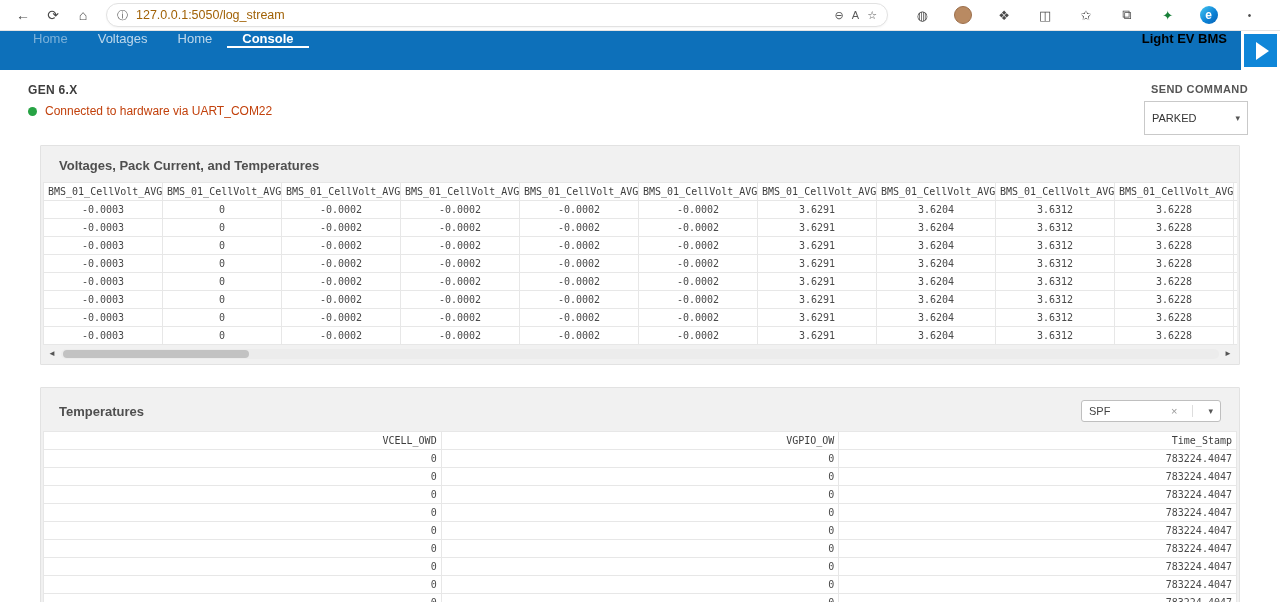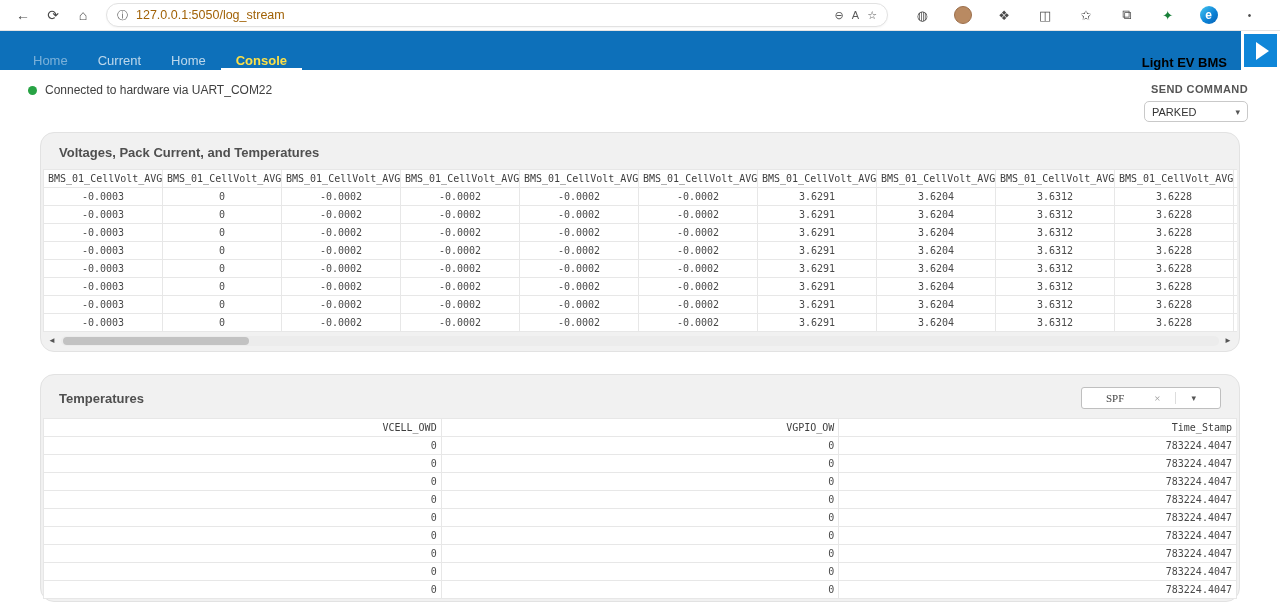--- a/index.html
+++ b/index.html
@@ -32,52 +32,52 @@
   .edge-badge {
     width:18px; height:18px; border-radius:50%; color:#fff; font-size:12px; font-weight:bold;
     background:linear-gradient(135deg,#46c8f2 0%,#0a7fd4 60%,#0b62b4 100%);
     display:flex; align-items:center; justify-content:center;
   }
   .green-icon { color:#188038; }
   .dot-icon { font-size:10px; color:#4c4c4c; }
 
   
   .navbar {
-    height:39px; background:#0d70ba; display:flex; align-items:flex-end; padding-left:18px;
+    height:39px; background:#0d70ba; display:flex; align-items:flex-start; padding-left:18px;
   }
   .tab {
     display:flex; align-items:center; padding:0 15px; font-size:13px;
     color:rgba(255,255,255,.72); cursor:pointer; border-bottom:2px solid transparent;
   }
   .tab.dim { color:rgba(255,255,255,.45); }
-  .tab.active { color:#fde047; font-weight:bold; border-bottom:2px solid #ffffff; }
+  .tab.active { color:#ffffff; font-weight:bold; border-bottom:2px solid #ffffff; }
   .nav-spacer { flex:1; }
   .brand { display:flex; align-items:center; color:#000000; font-size:13px; font-weight:bold; padding-right:14px; }
   .logo { width:39px; height:39px; background:#ffffff; display:flex; align-items:center; justify-content:center; flex:none; }
   .logo-inner { width:33px; height:33px; background:#0f86d8; display:flex; align-items:center; justify-content:center; }
   .play-tri { width:0; height:0; border-left:13px solid #ffffff; border-top:9px solid transparent; border-bottom:9px solid transparent; margin-left:3px; }
 
   
   .status-bar { display:flex; justify-content:space-between; padding:13px 28px 10px 28px; }
   .gen-title { font-size:12px; font-weight:bold; color:#3d3d3d; letter-spacing:.3px; margin-bottom:7px; }
-  .conn { display:flex; align-items:center; gap:8px; font-size:12px; color:#404040; }
+  .conn { display:flex; align-items:center; gap:8px; font-size:12px; color:#c2410c; }
   .conn-dot { width:9px; height:9px; border-radius:50%; background:#27a344; flex:none; }
   .send-cmd { padding-right:4px; }
   .send-label { font-size:11px; font-weight:bold; color:#555; letter-spacing:.4px; margin-bottom:6px;text-align:right; }
   .dropdown {
-    width:104px; height:21px; background:#fff; border:1px solid #c9c9c9; border-radius:5px;
+    width:104px; height:34px; background:#fff; border:1px solid #c9c9c9; border-radius:0;
     display:flex; align-items:center; justify-content:space-between; padding:0 7px;
     font-size:11px; color:#333; cursor:pointer;
   }
   .caret { font-size:9px; color:#555; }
 
   
   .card {
     margin:0 40px 22px 40px; background:#f1f1f1; border:1px solid #e2e2e2;
-    border-radius:14px; padding:2px;
+    border-radius:1px; padding:2px;
   }
   .card-header {
     padding:10px 16px 9px 16px; font-size:13px; font-weight:bold; color:#4f4f4f;
     display:flex; justify-content:space-between; align-items:center;
   }
   .tbl-wrap { overflow:hidden; background:#ffffff; }
   table { border-collapse:collapse; font-family:"DejaVu Sans Mono", monospace; font-size:10px; color:#4a4a4a; table-layout:fixed; }
   th, td {
     border:1px solid #e7e7e7; height:18px; text-align:center; padding:0 4px;
     white-space:nowrap; overflow:hidden; font-weight:normal; background:#fff;
@@ -90,22 +90,22 @@
 
   
   .hscroll { display:flex; align-items:center; height:17px; padding:0 5px; gap:5px; }
   .scroll-arrow { font-size:8px; color:#555; flex:none; cursor:pointer; }
   .scroll-track { flex:1; height:10px; background:#ececec; border-radius:5px; position:relative; }
   .scroll-thumb { position:absolute; left:2px; top:1px; width:186px; height:8px; background:#c2c2c2; border-radius:4px; cursor:pointer; }
 
   
   .filter-select {
     width:140px; height:22px; background:#fff; border:1px solid #bfbfbf; border-radius:3px;
-    display:flex; align-items:center; gap:15px; padding:0 24px; font-size:11px;
-    font-weight:normal; color:#444; cursor:pointer;font-family:Liberation Serif, serif;
+    display:flex; align-items:center; gap:15px; padding:0 7px; font-size:11px;
+    font-weight:normal; color:#444; cursor:pointer;
   }
   .filter-select .val { flex:1; }
   .filter-clear { color:#999; font-size:11px; }
   .filter-sep { width:1px; height:12px; background:#ddd; }
 </style>
 </head>
 <body>
 
 <div class="chrome">
   <span class="nav-icon">←</span>
@@ -130,34 +130,35 @@
     <span class="tb-icon green-icon">✦</span>
     <span class="tb-icon">
         <span class="edge-badge">e</span>
       </span>
     <span class="tb-icon dot-icon">•</span>
   </div>
 </div>
 
 <div class="navbar">
   <div class="tab dim">Home</div>
-  <div class="tab">Current</div>
+  <div class="tab">Voltages</div>
   <div class="tab">Home</div>
   <div class="tab active">Console</div>
   <div class="nav-spacer"></div>
   <div class="brand">Light EV BMS</div>
   <div class="logo">
     <div class="logo-inner">
       <div class="play-tri"></div>
     </div>
   </div>
 </div>
 
 <div class="status-bar">
   <div>
+    <div class="gen-title">GEN 6.X</div>
     <div class="conn">
       <span class="conn-dot"></span>
       <span>Connected to hardware via UART_COM22</span>
     </div>
   </div>
   <div class="send-cmd">
     <div class="send-label">SEND COMMAND</div>
     <div class="dropdown">
       <span>PARKED</span>
       <span class="caret">▾</span>

